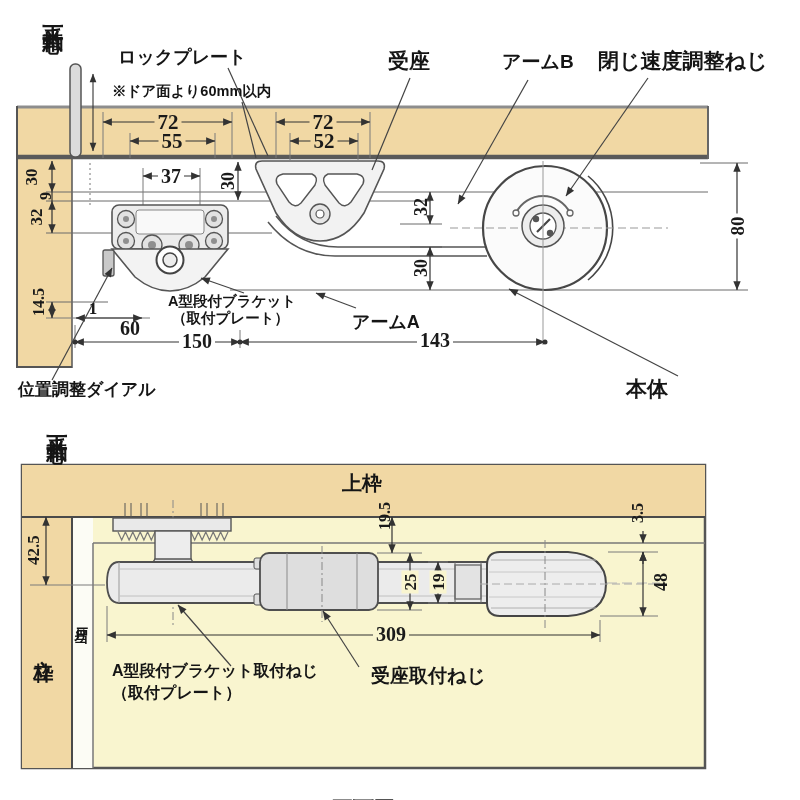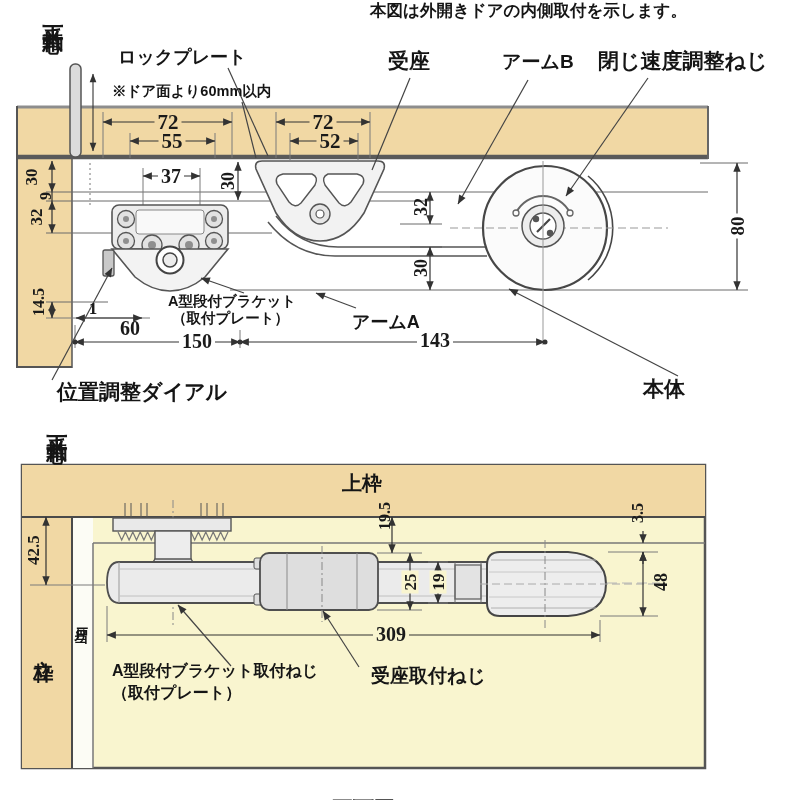--- a/index.html
+++ b/index.html
@@ -240,40 +240,39 @@
       <line x1="107" y1="635" x2="600" y2="635" marker-start="url(#ar)" marker-end="url(#ar)"></line>
     </g>
 
     <g stroke="#444" stroke-width="1.2" fill="none">
       <line x1="231" y1="666" x2="178" y2="605" marker-end="url(#ar)"></line>
       <line x1="359" y1="667" x2="323" y2="611" marker-end="url(#ar)"></line>
     </g>
   </g>
 </svg>
 
-<div class="lbl" style="left:370px;top:2px;font-size:16.5px;">本図は外開きドアの内側取付を示します。</div>
 
 <div class="lbl vert" style="left:42px;top:8px;font-size:21px;">丁番軸芯</div>
 <div class="lbl" style="left:118px;top:48px;font-size:18px;">ロックプレート</div>
 <div class="lbl" style="left:112px;top:84px;font-size:14.5px;">※ドア面より60mm以内</div>
 <div class="lbl" style="left:388px;top:50px;font-size:21px;">受座</div>
 <div class="lbl" style="left:502px;top:52px;font-size:19px;">アームB</div>
 <div class="lbl" style="left:598px;top:50px;font-size:21px;">閉じ速度調整ねじ</div>
-<div class="lbl" style="left:18px;top:381px;font-size:21px;margin-left:39px;">位置調整ダイアル</div>
-<div class="lbl" style="left:626px;top:378px;font-size:21px;margin-left:17px;">本体</div>
+<div class="lbl" style="left:18px;top:381px;font-size:17px;">位置調整ダイアル</div>
+<div class="lbl" style="left:626px;top:378px;font-size:21px;">本体</div>
 <div class="lbl" style="left:352px;top:313px;font-size:18px;">アームA</div>
 <div class="lbl" style="left:168px;top:294px;font-size:14.5px;font-weight:600;">A型段付ブラケット</div>
 <div class="lbl" style="left:172px;top:311px;font-size:14.5px;font-weight:600;">（取付プレート）</div>
 
 <div class="dim bg-tan" style="left:168px;top:122px;font-size:21px;">72</div>
 <div class="dim bg-tan" style="left:172px;top:141px;font-size:21px;">55</div>
 <div class="dim bg-white" style="left:171px;top:176px;font-size:20px;">37</div>
 <div class="dim rot" style="left:228px;top:181px;font-size:18px;">30</div>
 <div class="dim bg-tan" style="left:323px;top:122px;font-size:21px;">72</div>
-<div class="dim bg-tan" style="left:324px;top:141px;font-size:21px;margin-left:6px;">52</div>
+<div class="dim bg-tan" style="left:324px;top:141px;font-size:21px;">52</div>
 <div class="dim rot" style="left:31px;top:177px;font-size:17px;">30</div>
 <div class="dim rot" style="left:46px;top:196px;font-size:16px;">9</div>
 <div class="dim rot" style="left:36px;top:217px;font-size:17px;">32</div>
 <div class="dim rot" style="left:39px;top:302px;font-size:16px;">14.5</div>
 <div class="dim" style="left:93px;top:308px;font-size:17px;">1</div>
 <div class="dim" style="left:130px;top:328px;font-size:20px;">60</div>
 <div class="dim bg-white" style="left:197px;top:341px;font-size:20px;">150</div>
 <div class="dim bg-white" style="left:435px;top:340px;font-size:20px;">143</div>
 <div class="dim rot" style="left:421px;top:207px;font-size:18px;">32</div>
 <div class="dim rot" style="left:421px;top:268px;font-size:18px;">30</div>

